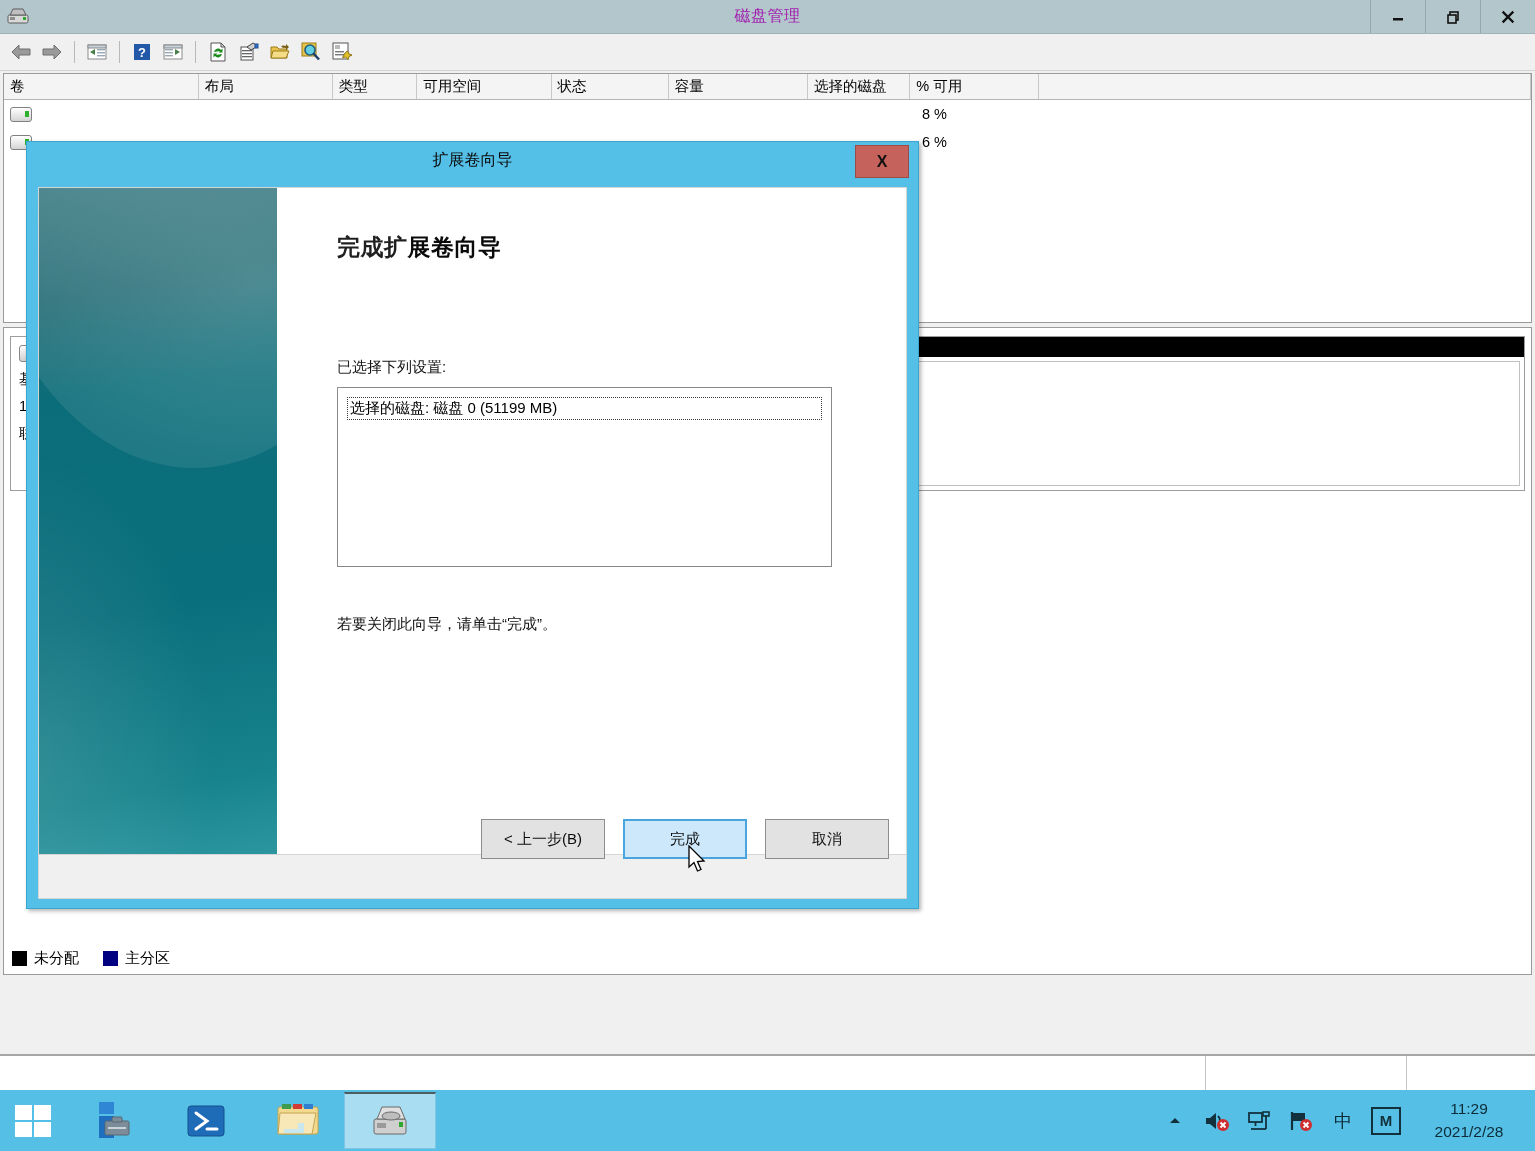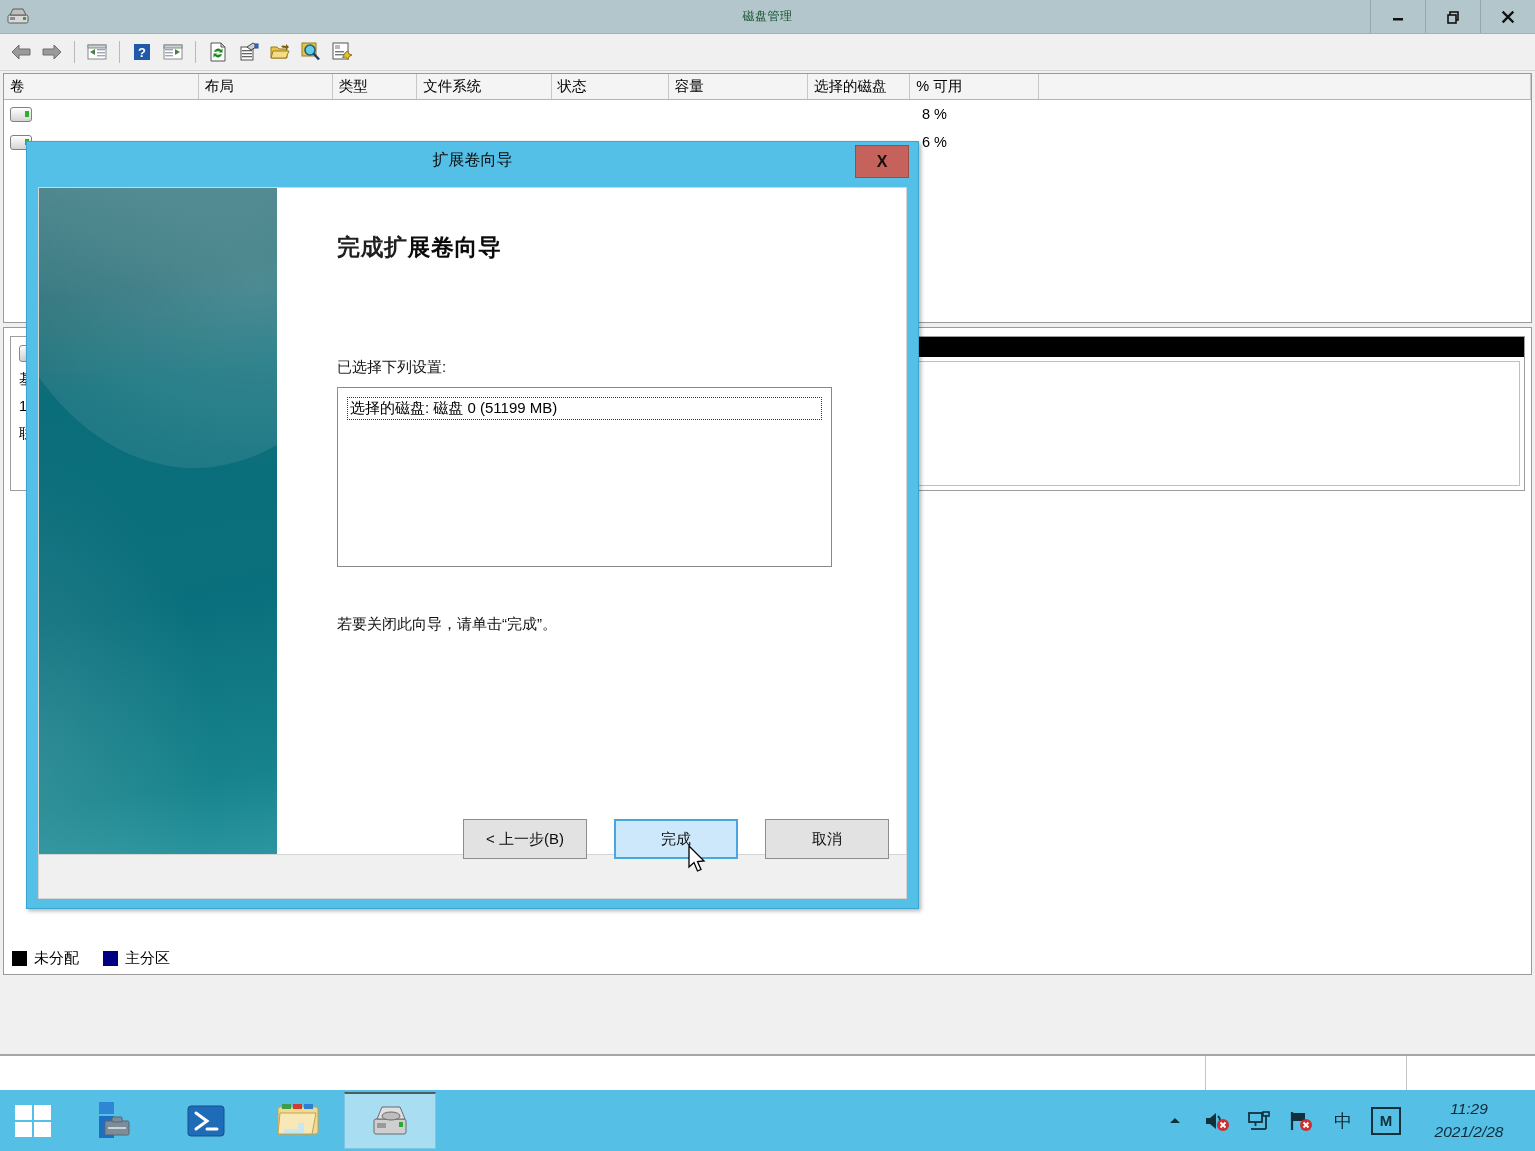--- a/index.html
+++ b/index.html
@@ -37,22 +37,22 @@
     align-items: center;
   }
   .titlebar-icon {
     position: absolute;
     left: 6px; top: 4px;
     width: 24px; height: 24px;
   }
   .titlebar-title {
     flex: 1;
     text-align: center;
-    font-size: 12px;
-    color: #14532d;
+    font-size: 16px;
+    color: #a21caf;
     letter-spacing: .5px;
   }
   .winbtns {
     position: absolute;
     right: 0; top: 0;
     display: flex;
     height: 33px;
   }
   .winbtn {
     width: 54px;
@@ -376,21 +376,21 @@
     background: #f0f0f0;
     border: 1px solid #d5d5d5;
     border-top: none;
     box-sizing: border-box;
   }
   .wz-buttons {
     position: absolute;
     right: 17px;
     top: -36px;
     display: flex;
-    gap: 27px;
+    gap: 18px;
     align-items: flex-end;
   }
   .wz-btn {
     width: 124px;
     height: 40px;
     border: 1px solid #8d8d8d;
     background: #e2e2e2;
     font-size: 15px;
     color: #0c0c0c;
     display: flex;
@@ -465,21 +465,20 @@
     font-weight: bold;
     color: #13313d;
   }
   .clock {
     text-align: center;
     font-size: 15.5px;
     color: #0d2b38;
     line-height: 1.45;
     padding: 0 10px 0 6px;
     min-width: 96px;
-    font-style: italic;
   }
 </style>
 </head>
 <body>
 
 <div id="app-window">
 
   <div class="titlebar">
     <span class="titlebar-icon">
       <svg width="24" height="24" viewBox="0 0 24 24">
@@ -592,21 +591,21 @@
         <path d="M14 12 l2.5 -2 l1.5 3 l3 1 l-3 1.5 l-1 3 l-2.5 -2.5 l-3 .5 l1.5 -2.5 z" fill="#e3c229" stroke="#8d7312"></path>
       </svg>
     </div>
   </div>
 
   <div class="vol-pane">
     <div class="vol-header">
       <div class="vol-th" style="width:196px">卷</div>
       <div class="vol-th" style="width:135px">布局</div>
       <div class="vol-th" style="width:85px">类型</div>
-      <div class="vol-th" style="width:135px">文件系统</div>
+      <div class="vol-th" style="width:135px">可用空间</div>
       <div class="vol-th" style="width:118px">状态</div>
       <div class="vol-th" style="width:140px">容量</div>
       <div class="vol-th" style="width:103px">选择的磁盘</div>
       <div class="vol-th" style="width:130px">% 可用</div>
       <div class="vol-th" style="width:495px"></div>
     </div>
 
     <div class="vol-row">
       <div class="vol-td" style="width:196px">
         <span class="drive-ico"></span>

